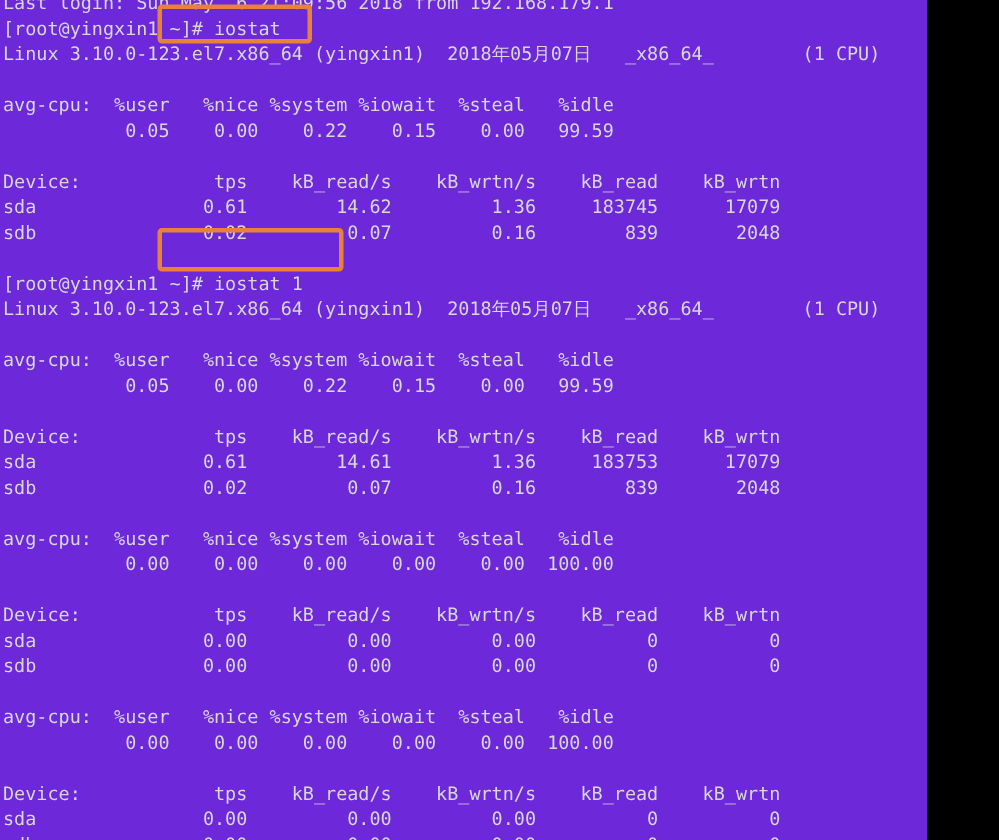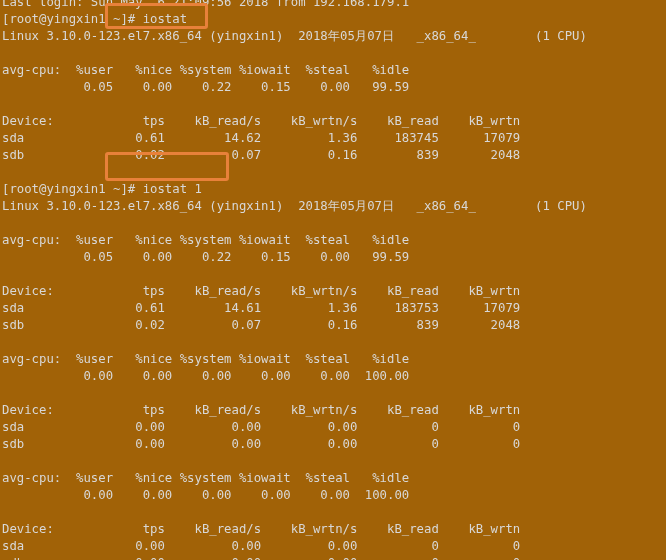--- a/index.html
+++ b/index.html
@@ -8,23 +8,23 @@
     background: #000000;
   }
   body {
     width: 666px;
     height: 560px;
     overflow: hidden;
     font-family: "DejaVu Sans Mono", "Liberation Mono", monospace;
   }
   #terminal {
     position: relative;
-    width: 666px;
+    width: 618px;
     height: 560px;
-    background: #a16207;
+    background: #6d28d9;
     color: #d8d8d8;
     font-family: "DejaVu Sans Mono", "Liberation Mono", monospace;
     font-size: 12.3px;
     line-height: 17px;
     overflow: hidden;
   }
   #screen {
     position: absolute;
     left: 0;
     top: -6px;

